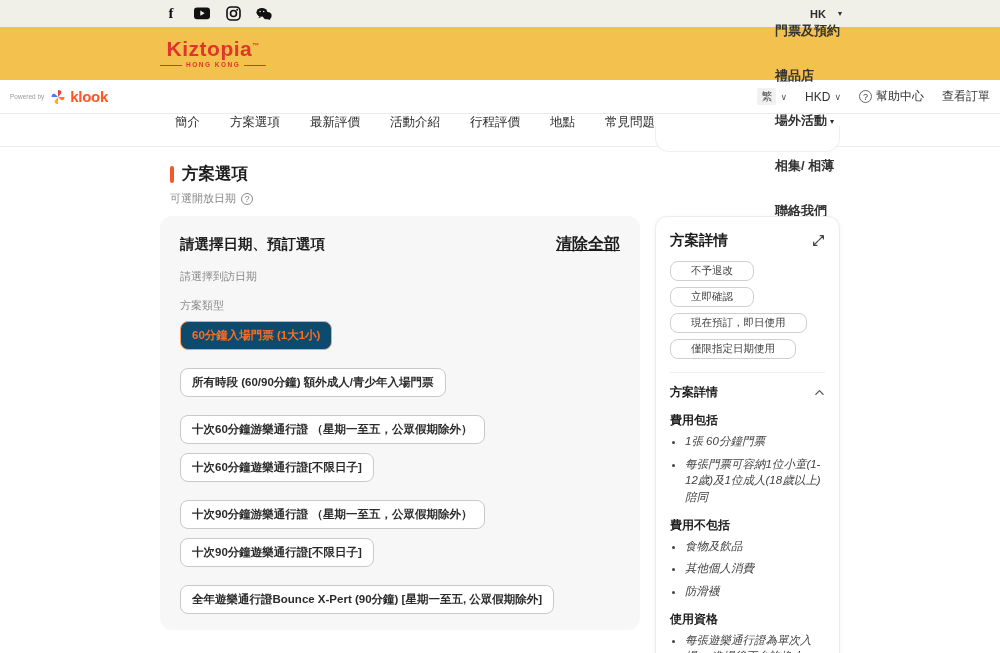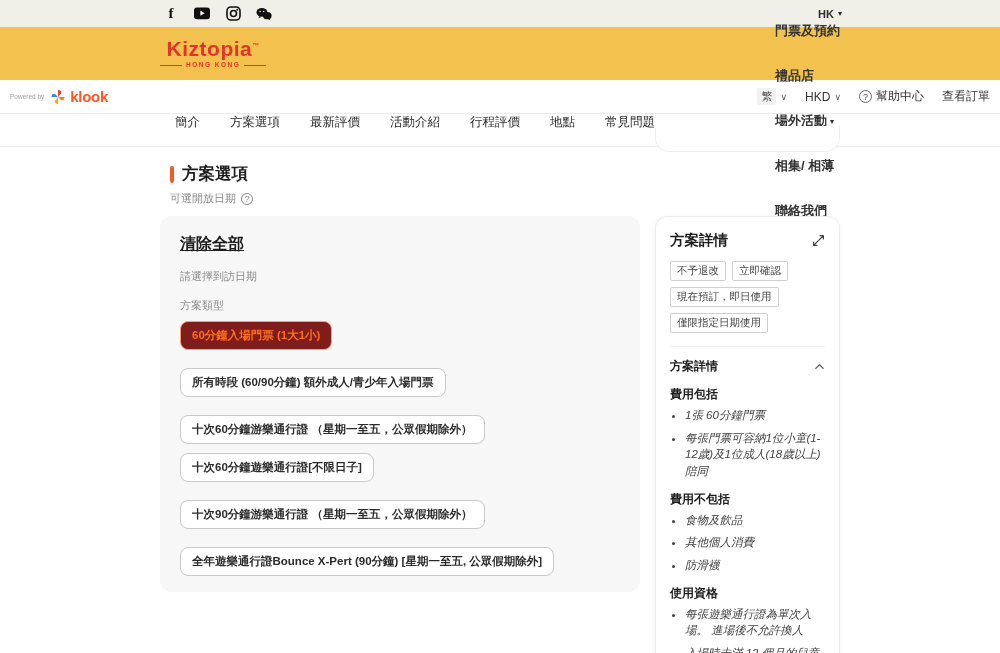--- a/index.html
+++ b/index.html
@@ -4,21 +4,21 @@
 <style>
   * { margin:0; padding:0; box-sizing:border-box; }
   body { font-family:"Liberation Sans","DejaVu Sans",sans-serif; background:#fff; }
   .page { position:relative; width:1000px; height:653px; overflow:hidden; background:#fff; }
 
   
   .topbar { height:27px; background:#F1F0E8; display:flex; align-items:center; padding:0 158px 0 163px; }
   .social { display:flex; align-items:center; gap:15px; }
   .social .ic { width:16px; height:16px; display:flex; align-items:center; justify-content:center; cursor:pointer; }
   .fb { font-weight:bold; font-size:15px; color:#111; font-family:"Liberation Serif",serif; }
-  .region { margin-left:auto; font-size:11px; font-weight:bold; color:#2b2b2b; display:flex; align-items:center; gap:4px; cursor:pointer;padding-left:20px; }
+  .region { margin-left:auto; font-size:11px; font-weight:bold; color:#2b2b2b; display:flex; align-items:center; gap:12px; cursor:pointer;padding-left:20px; }
   .caret { font-size:8px; color:#2b2b2b; }
 
   
   .mainnav { height:53px; background:#F2C14E; display:flex; align-items:center; padding:0 160px; }
   .brand { display:flex; flex-direction:column; align-items:center; line-height:1; cursor:pointer; }
   .brand-name { font-size:21px; font-weight:bold; letter-spacing:.5px; color:#E0352C; }
   .brand-tm { font-size:7px; vertical-align:super; }
   .brand-sub { display:flex; align-items:center; gap:4px; margin-top:3px; color:#E0352C; font-size:6.5px; font-weight:bold; letter-spacing:1.5px; }
   .brand-sub .line { width:22px; height:1px; background:#E0352C; }
   .navitems { display:flex; align-items:flex-start; gap:27px; margin-left:auto;flex-direction:column; }
@@ -56,29 +56,29 @@
   
   .bcard { width:480px; background:#F7F7F7; border-radius:12px; padding:18px 20px 16px; }
   .bhead { display:flex; align-items:center; justify-content:space-between; }
   .btitle { font-size:14.5px; font-weight:bold; color:#1d1d1d; }
   .clearall { font-size:16px; font-weight:bold; color:#1d1d1d; text-decoration:underline; cursor:pointer; }
   .flabel { font-size:11px; color:#8a8a8a; margin-top:14px; }
   .datebtn { margin-top:8px; display:inline-flex; align-items:center; gap:6px; background:#F2C04A; border:none; color:#fff; font-weight:bold; font-size:11.5px; border-radius:14px; padding:6px 13px; cursor:pointer; font-family:inherit; }
   .chips { display:flex; flex-wrap:wrap; gap:9px; margin-top:8px; }
   .chips .br { flex-basis:100%; height:0; }
   .chip { background:#fff; border:1.2px solid #c9c9c9; border-radius:8px; padding:6px 11px; font-size:11.5px; font-weight:bold; color:#2b2b2b; cursor:pointer; white-space:nowrap; }
-  .chip.selected { border-color:#FFA06B; color:#FF6D1F; background:#7f1d1d; }
+  .chip.selected { border-color:#FFA06B; color:#FF6D1F; background:#0c4a6e; }
 
   
   .dcard { width:185px; background:#fff; border:1px solid #ececec; border-radius:12px; box-shadow:0 1px 5px rgba(0,0,0,.05); padding:14px 14px 10px; }
   .dhead { display:flex; align-items:center; justify-content:space-between; }
   .dtitle { font-size:14.5px; font-weight:bold; color:#1d1d1d; }
   .expand { cursor:pointer; display:flex; }
   .tags { display:flex; flex-wrap:wrap; gap:6px; margin-top:11px; }
-  .tag { border:1px solid #cfcfcf; border-radius:2px; padding:2px 6px; font-size:10.5px; color:#424242; white-space:nowrap; }
+  .tag { border:1px solid #cfcfcf; border-radius:8px; padding:2px 20px; font-size:10.5px; color:#424242; white-space:nowrap; }
   .ddiv { border-top:1px solid #f0f0f0; margin:13px 0 11px; }
   .drow { display:flex; align-items:center; justify-content:space-between; cursor:pointer; }
   .dsub { font-size:12px; font-weight:bold; color:#1d1d1d; }
   .dh { font-size:12px; font-weight:bold; color:#1d1d1d; margin:11px 0 2px; }
   .dcard ul { margin:4px 0 0; padding-left:15px;font-style:italic; }
   .dcard li { font-size:11.5px; color:#424242; line-height:1.45; margin-bottom:6px; }
 </style>
 </head>
 <body>
 
@@ -207,35 +207,37 @@
   </div>
   <div class="avail">
     <span>可選開放日期</span>
     <span class="qmark">?</span>
   </div>
 
   <div class="columns">
 
     <div class="bcard">
       <div class="bhead">
+        <span class="btitle">請選擇日期、預訂選項</span>
         <span class="clearall">清除全部</span>
       </div>
 
       <div class="flabel">請選擇到訪日期</div>
 
       <div class="flabel">方案類型</div>
       <div class="chips">
         <span class="chip selected">60分鐘入場門票 (1大1小)</span>
         <span class="br"></span>
         <span class="chip">所有時段 (60/90分鐘) 額外成人/青少年入場門票</span>
         <span class="br"></span>
         <span class="chip">十次60分鐘游樂通行證 （星期一至五，公眾假期除外）</span>
         <span class="chip">十次60分鐘遊樂通行證[不限日子]</span>
         <span class="br"></span>
         <span class="chip">十次90分鐘游樂通行證 （星期一至五，公眾假期除外）</span>
+        <span class="chip">十次90分鐘遊樂通行證[不限日子]</span>
         <span class="br"></span>
         <span class="chip">全年遊樂通行證Bounce X-Pert (90分鐘) [星期一至五, 公眾假期除外]</span>
       </div>
 
       
 
       
       
 
       

